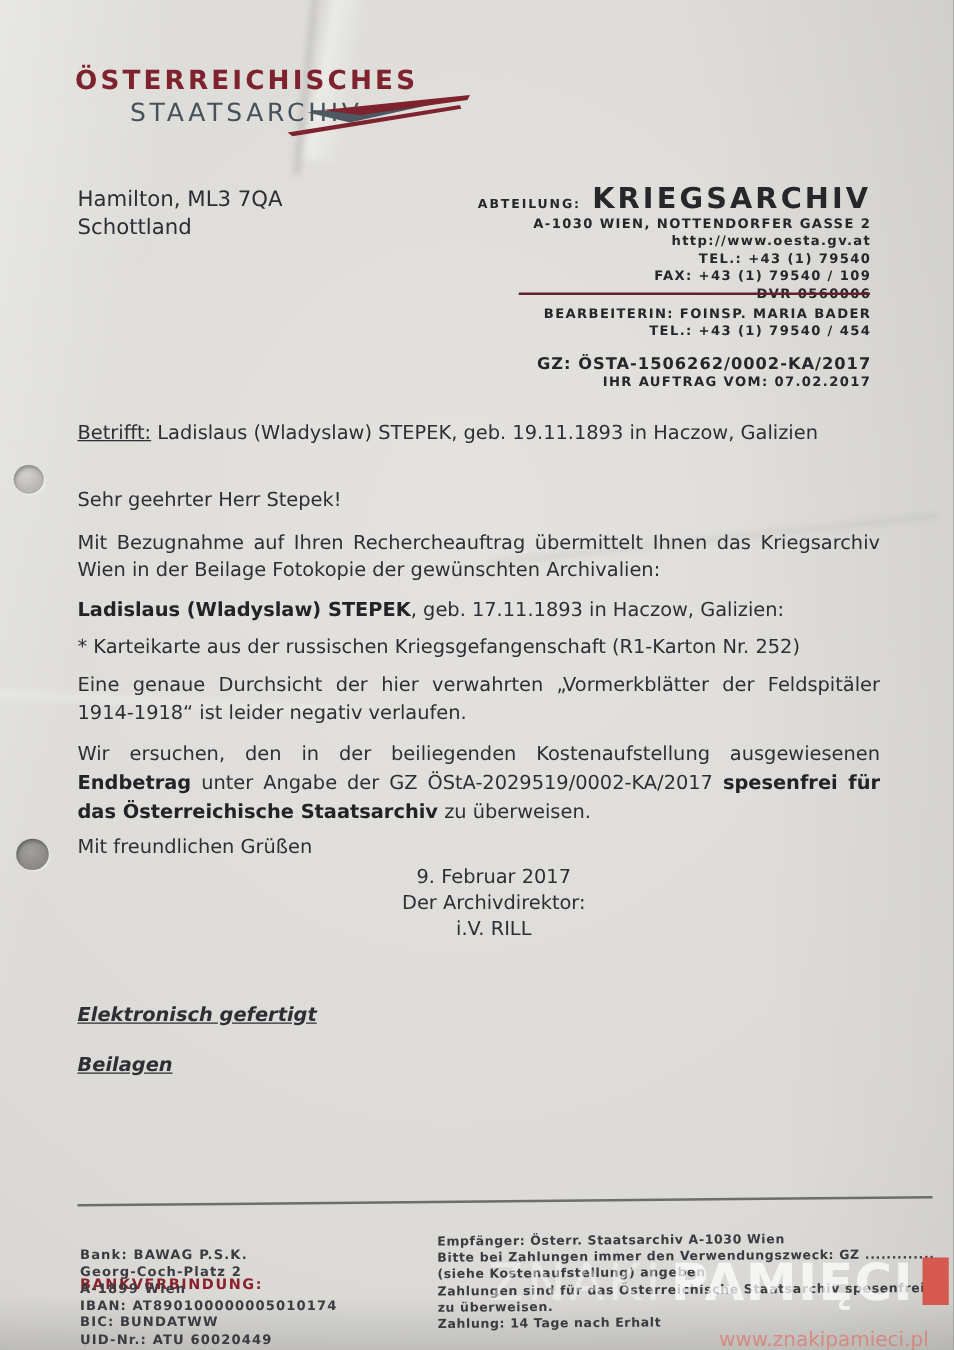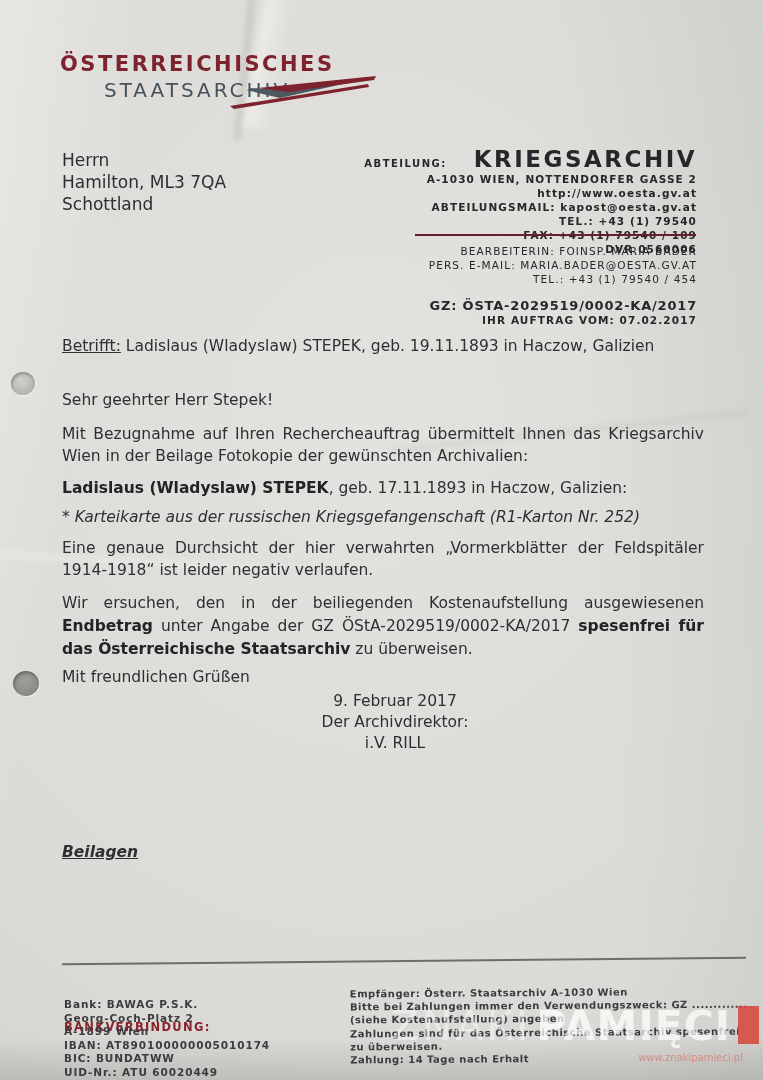--- a/index.html
+++ b/index.html
@@ -31,62 +31,62 @@
     box-shadow: inset 1px 2px 3px rgba(0,0,0,0.3), 1px 1px 1px rgba(255,255,255,0.5); }
 
   
   .logo { position:absolute; left:60px; top:52px; }
   .logo-l1 { color:#7e222e; font-size:21px; font-weight:bold; letter-spacing:2.5px; }
   .logo-l2 { color:#46525b; font-size:20px; letter-spacing:3px; margin:2px 0 0 44px; }
   .logo-swoosh { position:absolute; left:168px; top:24px; }
 
   
   .dept { position:absolute; right:66px; top:146px; text-align:right; color:#26262b; }
-  .dept-row { display:flex; align-items:baseline; justify-content:flex-end; gap:27px; }
+  .dept-row { display:flex; align-items:baseline; justify-content:flex-end; gap:9px; }
   .dept-label { font-size:10px; font-weight:bold; letter-spacing:1.5px; }
   .dept-name { font-size:23px; font-weight:bold; letter-spacing:2.5px; }
   .dept-line { font-size:10.5px; font-weight:bold; letter-spacing:1.1px; line-height:14px; }
   .redrule { position:absolute; left:415px; top:234px; width:281px; height:2px; background:#65202c; }
   .contact { position:absolute; right:66px; top:244px; text-align:right; color:#26262b; }
-  .contact-line { font-size:10.5px; font-weight:normal; letter-spacing:1.1px; line-height:14px; }
+  .contact-line { font-size:10.5px; font-weight:bold; letter-spacing:1.1px; line-height:14px; }
   .gz { font-size:13px; font-weight:bold; letter-spacing:0.8px; margin-top:12px; }
   .auftrag { font-size:10.5px; font-weight:bold; letter-spacing:1.1px; line-height:15px; }
 
   
   .recipient { position:absolute; left:62px; top:149px; font-size:17px; line-height:22px; color:#2e2d33; }
 
   
   .body-text { position:absolute; left:62px; width:642px; font-size:15.5px; line-height:22px; color:#2f2e34; }
   .subject { top:335px; }
   .subject .u { text-decoration:underline; }
   .salutation { top:389px; }
   .para1 { top:423px; text-align:justify; }
   .docline { top:477px; }
-  .item1 { top:506px;font-style:italic; }
+  .item1 { top:506px; }
   .para2 { top:537px; text-align:justify; }
   .para3 { top:592px; text-align:justify; line-height:23px; }
   .closing { top:666px; }
   .dateblock { position:absolute; left:295px; top:691px; width:200px; text-align:center; font-size:15.5px; line-height:21px; color:#2f2e34; }
   .note { font-weight:bold; font-style:italic; text-decoration:underline; }
   .note1 { top:801px; }
   .note2 { top:841px; }
   b { color:#232227; }
 
   
   .footrule { position:absolute; left:62px; top:960px; width:684px; height:1.5px; background:#6d6d69; transform:rotate(-0.55deg); }
   .bank-head { position:absolute; left:64px; top:1020px; color:#8a222c; font-size:11.5px; font-weight:bold; letter-spacing:1.3px; }
   .bank-lines { position:absolute; left:64px; top:998px; font-size:10.5px; font-weight:bold; letter-spacing:0.9px; line-height:13.5px; color:#3b3b41; }
   .pay-lines { position:absolute; left:350px; top:986px; width:400px; font-size:10px; font-weight:bold; letter-spacing:0.5px; line-height:13.2px; color:#3b3b41; transform:rotate(-0.4deg); }
 
   
   .watermark { position:absolute; right:4px; top:1002px; text-align:right; white-space:nowrap; }
   .wm-thin { font-size:41px; letter-spacing:3px; color:rgba(255,255,255,0.42); }
   .wm-bold { font-size:41px; font-weight:bold; letter-spacing:1px; color:rgba(255,255,255,0.72); }
   .wm-block { display:inline-block; width:21px; height:38px; background:rgba(214,72,62,0.88); margin-left:7px; vertical-align:-4px; }
-  .wm-url { font-size:10px; color:rgba(220,120,110,0.75); margin-top:2px; padding-right:16px; }
+  .wm-url { font-size:16px; color:rgba(220,120,110,0.75); margin-top:12px; padding-right:16px; }
 </style>
 </head>
 <body>
 
 <div class="photo">
   <div class="creases"></div>
   <div class="crease c1"></div>
   <div class="crease c2"></div>
   <div class="crease c3"></div>
   <div class="crease c4"></div>
@@ -97,44 +97,41 @@
     <div class="logo-l1">ÖSTERREICHISCHES</div>
     <div class="logo-l2">STAATSARCHIV</div>
     <svg class="logo-swoosh" width="150" height="42" viewBox="0 0 150 42">
       <path d="M18 14 L142 2 L52 22 Z" fill="#4d5860"></path>
       <path d="M30 12 L148 0 L146 4 L60 16 Z" fill="#7e222e"></path>
       <path d="M2 30 L140 8 L141 11 L6 33 Z" fill="#7e222e"></path>
     </svg>
   </div>
 
   <div class="recipient">
-    <div>Herrn</div>
     <div>Hamilton, ML3 7QA</div>
     <div>Schottland</div>
   </div>
 
   <div class="dept">
     <div class="dept-row">
       <span class="dept-label">ABTEILUNG:</span>
       <span class="dept-name">KRIEGSARCHIV</span>
     </div>
     <div class="dept-line">A-1030 WIEN, NOTTENDORFER GASSE 2</div>
     <div class="dept-line">http://www.oesta.gv.at</div>
-    <div class="dept-line">ABTEILUNGSMAIL: kapost@oesta.gv.at</div>
     <div class="dept-line">TEL.: +43 (1) 79540</div>
     <div class="dept-line">FAX: +43 (1) 79540 / 109</div>
     <div class="dept-line">DVR 0560006</div>
   </div>
   <div class="redrule"></div>
 
   <div class="contact">
     <div class="contact-line">BEARBEITERIN: FOINSP. MARIA BADER</div>
-    <div class="contact-line">PERS. E-MAIL: MARIA.BADER@OESTA.GV.AT</div>
     <div class="contact-line">TEL.: +43 (1) 79540 / 454</div>
-    <div class="gz">GZ: ÖSTA-2029519/0002-KA/2017</div>
+    <div class="gz">GZ: ÖSTA-1506262/0002-KA/2017</div>
     <div class="auftrag">IHR AUFTRAG VOM: 07.02.2017</div>
   </div>
 
   <div class="body-text subject">
     <span class="u">Betrifft:</span><span> Ladislaus (Wladyslaw) STEPEK, geb. 19.11.1893 in Haczow, Galizien</span>
   </div>
 
   <div class="body-text para1">Mit Bezugnahme auf Ihren Rechercheauftrag übermittelt Ihnen das Kriegsarchiv Wien in der Beilage Fotokopie der gewünschten Archivalien:</div>
 
   <div class="body-text salutation">Sehr geehrter Herr Stepek!</div>
@@ -152,20 +149,21 @@
   </div>
 
   <div class="body-text closing">Mit freundlichen Grüßen</div>
 
   <div class="dateblock">
     <div>9. Februar 2017</div>
     <div>Der Archivdirektor:</div>
     <div>i.V. RILL</div>
   </div>
 
+  <div class="body-text note note1">Elektronisch gefertigt</div>
   <div class="body-text note note2">Beilagen</div>
 
   <div class="footrule"></div>
 
   <div class="bank-head">BANKVERBINDUNG:</div>
   <div class="bank-lines">
     <div>Bank: BAWAG P.S.K.</div>
     <div>Georg-Coch-Platz 2</div>
     <div>A-1899 Wien</div>
     <div>IBAN: AT890100000005010174</div>

